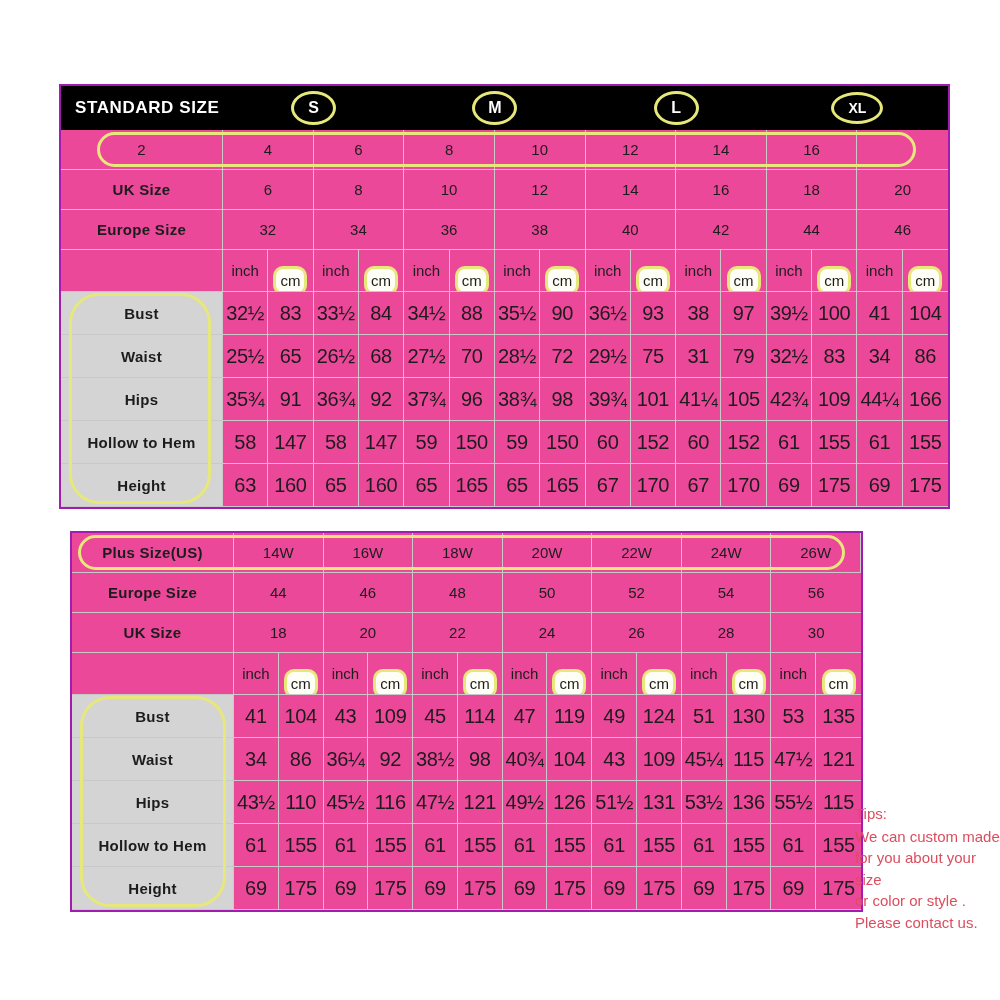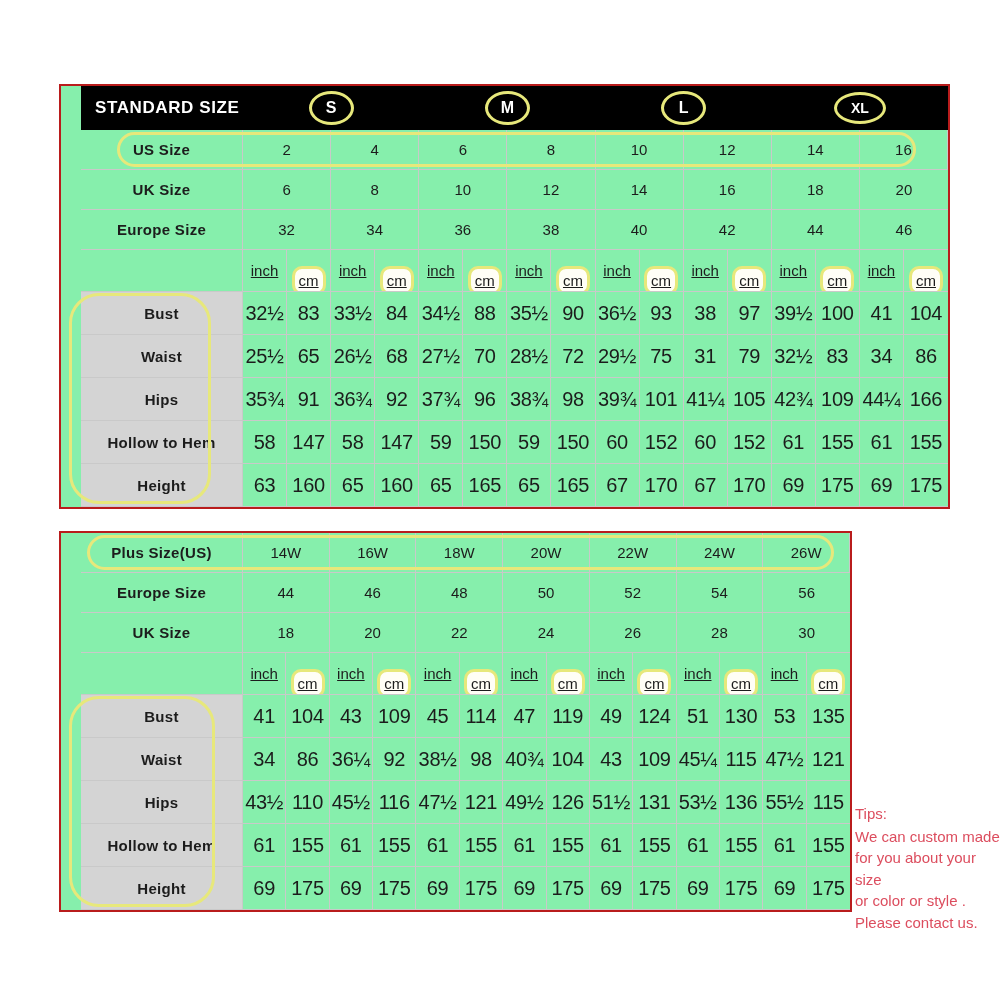--- a/index.html
+++ b/index.html
@@ -1,40 +1,40 @@
 <!DOCTYPE html>
 <html style="--yellow: #e7e87b; --gray: #d4d4d4; --black: #000000; --red: #dc4d5e; --labelw: 162px;"><head>
 <meta charset="utf-8">
 <style>
   * { margin:0; padding:0; box-sizing:border-box; }
   html,body { width:1000px; height:1000px; background:#ffffff; overflow:hidden;
     font-family:"Liberation Sans","DejaVu Sans",sans-serif; color:#1c1c1c; }
   .sheet { position:relative; width:1000px; height:1000px; background:#fff; }
 
-  .tbl { position:absolute; background:#86efac; border:2px solid #b91c1c;padding-left:20px; }
+  .tbl { position:absolute; background:#ec4899; border:2px solid #a21caf; }
   .tbl-standard { left:59px; top:84px; width:891px; }
-  .tbl-plus { left:59px; top:531px; width:793px; }
+  .tbl-plus { left:70px; top:531px; width:793px; }
 
   
   .hdr { height:44px; background:var(--black,#000); display:flex; align-items:center; }
   .hdr-title { width:var(--labelw,162px); color:#fff; font-weight:bold; font-size:17px;
     padding-left:14px; letter-spacing:.6px; white-space:nowrap; }
   .hdr-groups { flex:1; display:flex; height:100%; }
   .hdr-group { flex:1; display:flex; align-items:center; justify-content:center; }
   .circle-letter { color:#fff; font-weight:bold; font-size:16px; width:45px; height:34px;
     border:3px solid var(--yellow,#e7e87b); border-radius:50%;
     display:flex; align-items:center; justify-content:center; }
   .circle-letter.wide { width:52px; height:32px; font-size:14px; }
 
   
   .row { position:relative; display:grid; border-bottom:1px solid #c9c9c9; }
   .rows > .row:last-child, .units-wrap + .rows > .row:last-child { }
   .tbl .rows:last-child .row:last-child { border-bottom:none; }
   .row.size { height:40px; font-size:15px; }
-  .row.units { height:42px; font-size:15px;text-decoration:underline; }
+  .row.units { height:42px; font-size:15px; }
   .row.measure { height:43px; font-size:20px; }
   .cell { display:flex; align-items:center; justify-content:center;
     border-right:1px solid #c9c9c9; overflow:hidden; white-space:nowrap; }
   .cell:last-child { border-right:none; }
   .cell.label { font-weight:bold; font-size:15px; letter-spacing:.3px; }
   .row.measure .cell.label { background:var(--gray,#d4d4d4); }
   .row.measure .cell.val { letter-spacing:-0.3px; }
 
   
   .row-oval { position:absolute; top:2px; bottom:2px; border:3px solid var(--yellow,#e7e87b);
@@ -72,21 +72,20 @@
           <div class="hdr-group">
             <span class="circle-letter">L</span>
           </div>
           <div class="hdr-group">
             <span class="circle-letter wide">XL</span>
           </div>
         </div>
     </div>
     <div class="rows">
         <div class="row size" style="grid-template-columns: var(--labelw) repeat(8,1fr);">
-          <div class="cell label">US Size</div>
           <div class="cell val">2</div>
           <div class="cell val">4</div>
           <div class="cell val">6</div>
           <div class="cell val">8</div>
           <div class="cell val">10</div>
           <div class="cell val">12</div>
           <div class="cell val">14</div>
           <div class="cell val">16</div>
           <div class="row-oval"></div>
         </div>

